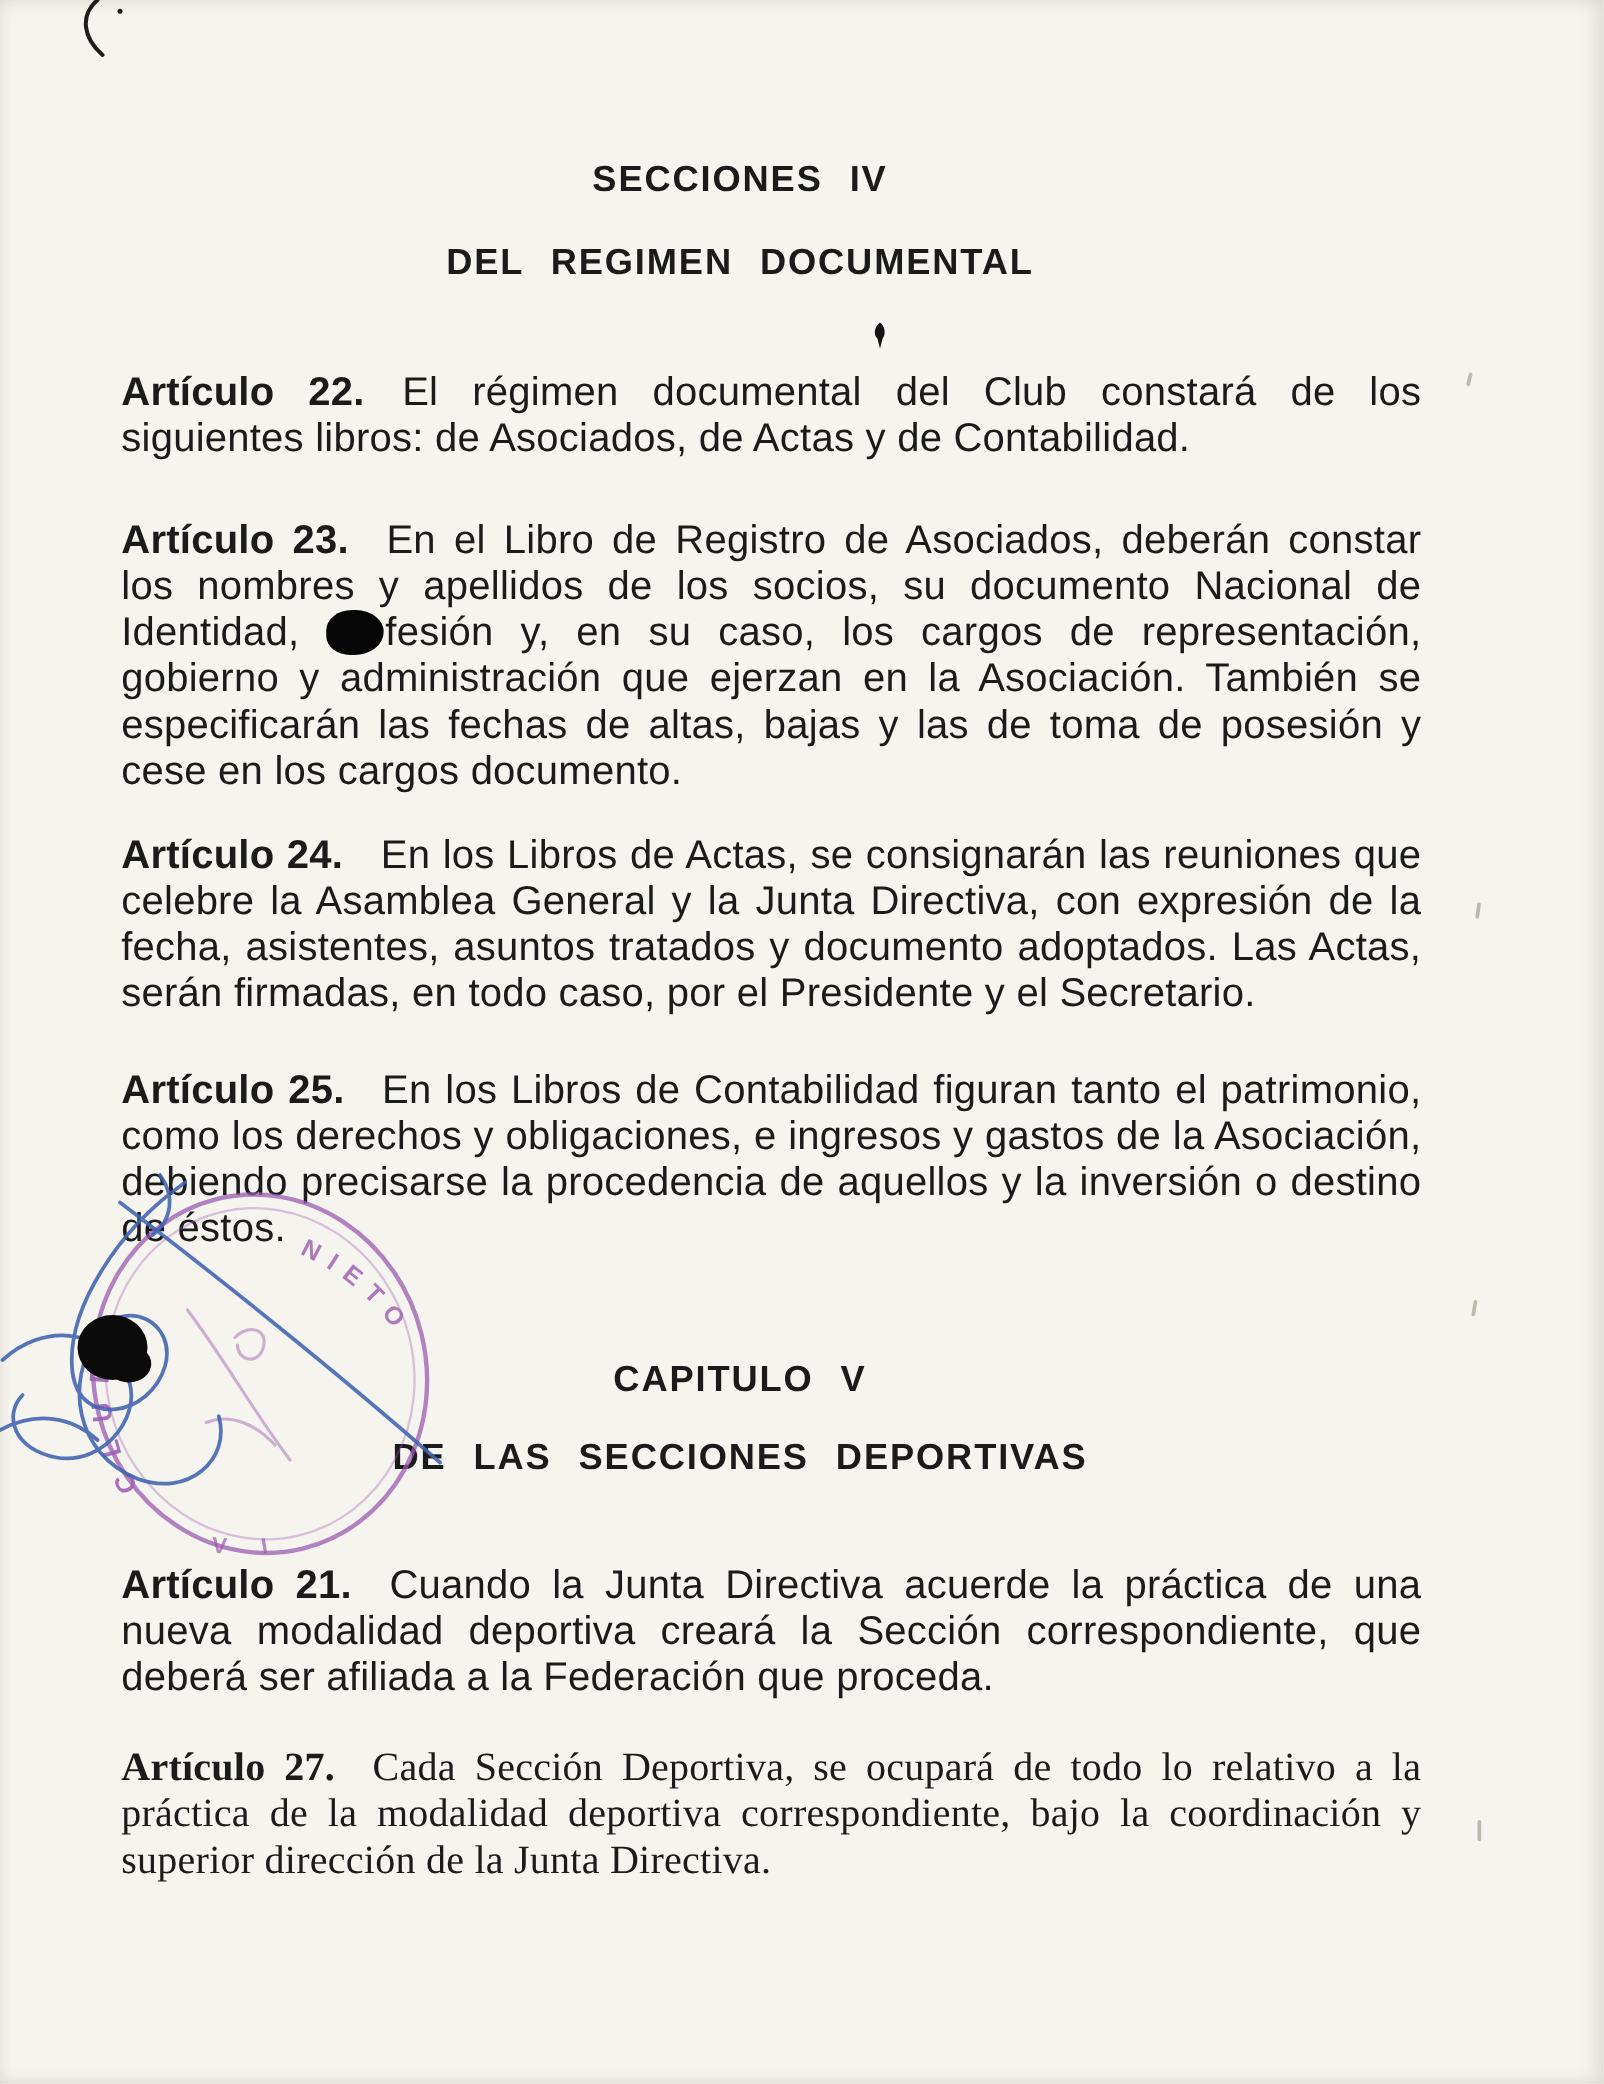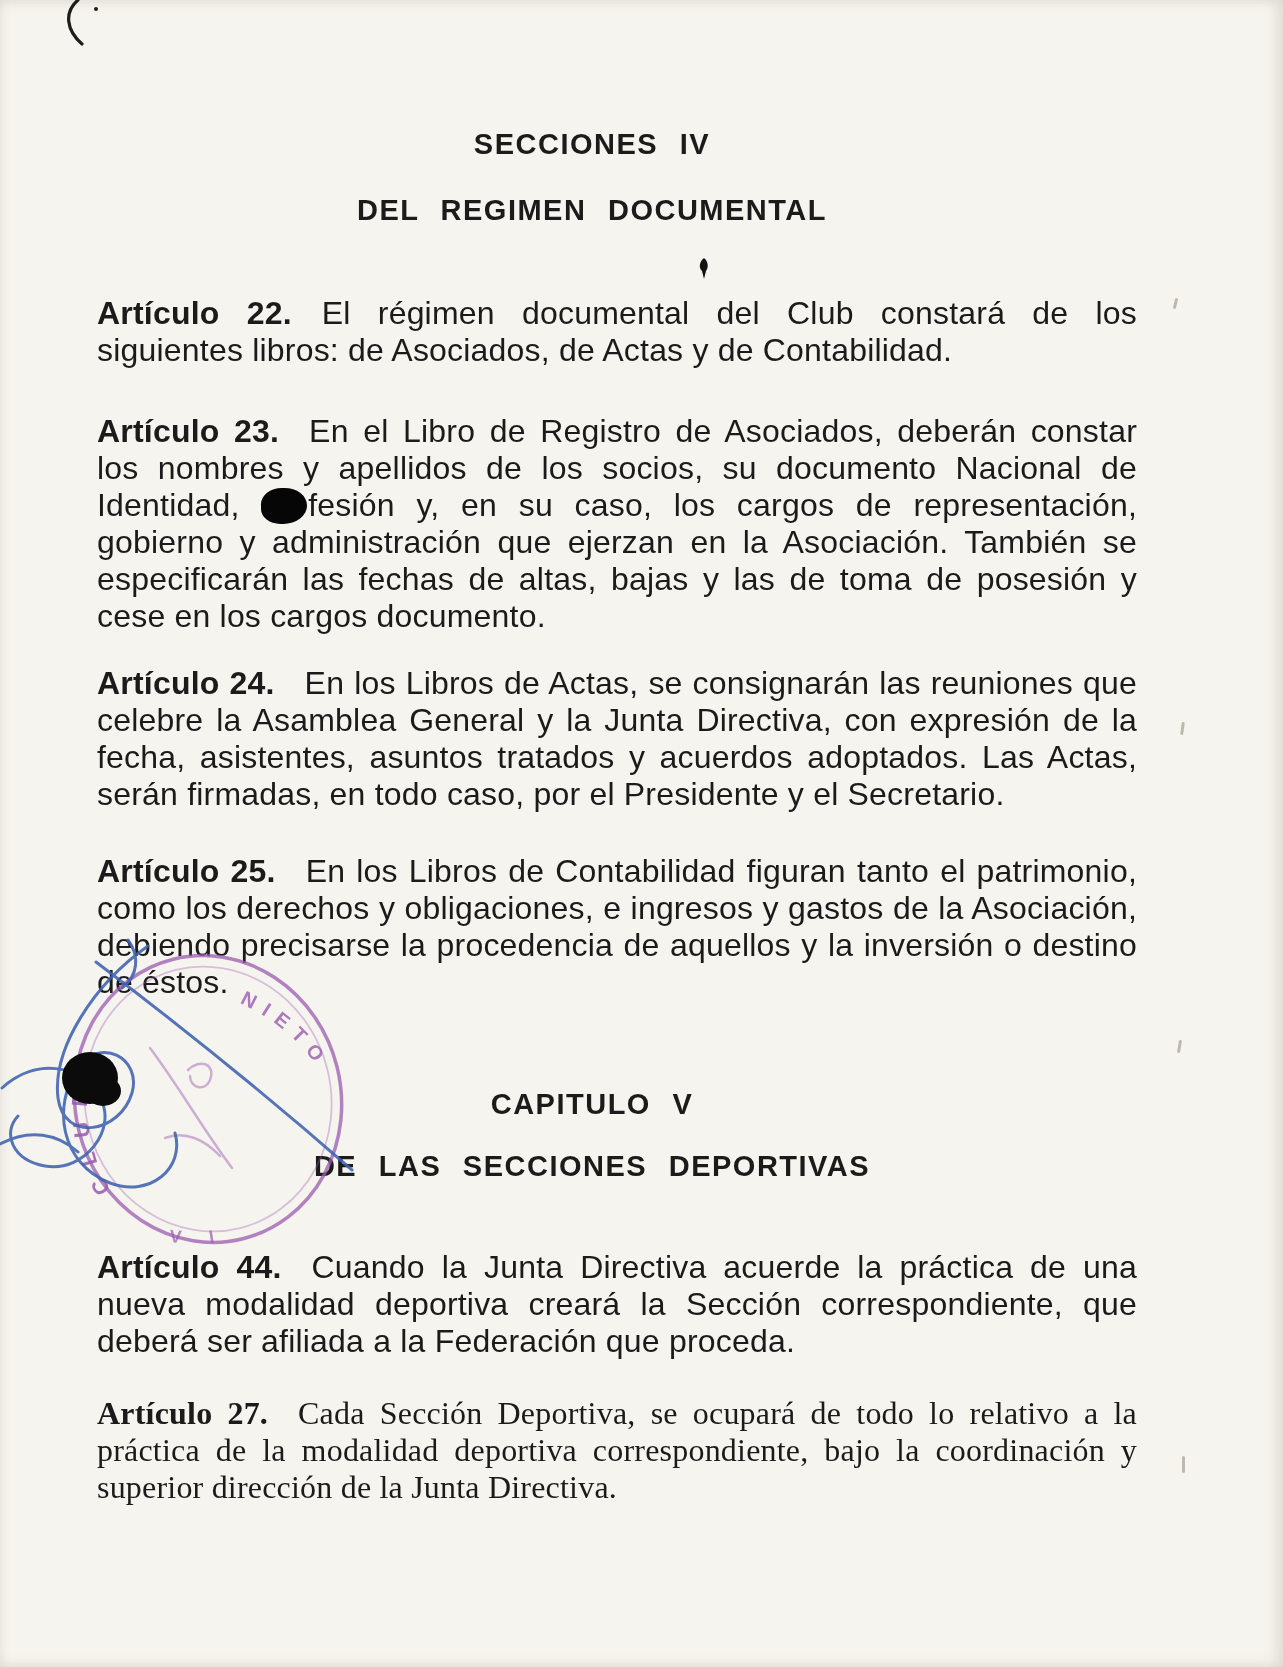--- a/index.html
+++ b/index.html
@@ -68,28 +68,28 @@
 
   <p class="article pos-a22"><span class="article-label">Artículo 22.</span><span>El régimen documental del Club constará de los siguientes libros: de Asociados, de Actas y de Contabilidad.</span></p>
 
   <svg class="pin-svg" width="16" height="22" viewBox="0 0 16 22">
     <path d="M 8,0 C 12,3 13,9 10,13 L 8,21 L 6,13 C 2,9 4,3 8,0 Z" fill="#141414"></path>
   </svg>
 
   <p class="article pos-a23"><span class="article-label">Artículo 23.</span><span>En el Libro de Registro de Asociados, deberán constar los nombres y apellidos de los socios, su documento Nacional de Identidad,</span>
       <span class="ink-blot-inline"></span><span>fesión y, en su caso, los cargos de representación, gobierno y administración que ejerzan en la Asociación. También se especificarán las fechas de altas, bajas y las de toma de posesión y cese en los cargos documento.</span></p>
 
-  <p class="article pos-a24"><span class="article-label">Artículo 24.</span><span>En los Libros de Actas, se consignarán las reuniones que celebre la Asamblea General y la Junta Directiva, con expresión de la fecha, asistentes, asuntos tratados y acuerdos adoptados. Las Actas, serán firmadas, en todo caso, por el Presidente y el Secretario.</span></p>
+  <p class="article pos-a24"><span class="article-label">Artículo 24.</span><span>En los Libros de Actas, se consignarán las reuniones que celebre la Asamblea General y la Junta Directiva, con expresión de la fecha, asistentes, asuntos tratados y documento adoptados. Las Actas, serán firmadas, en todo caso, por el Presidente y el Secretario.</span></p>
 
   <p class="article pos-a25"><span class="article-label">Artículo 25.</span><span>En los Libros de Contabilidad figuran tanto el patrimonio, como los derechos y obligaciones, e ingresos y gastos de la Asociación, debiendo precisarse la procedencia de aquellos y la inversión o destino de éstos.</span></p>
 
   <h1 class="heading pos-ch5t">CAPITULO V</h1>
   <h2 class="heading pos-ch5s">DE LAS SECCIONES DEPORTIVAS</h2>
 
-  <p class="article pos-a26"><span class="article-label">Artículo 44.</span><span>Cuando la Junta Directiva acuerde la práctica de una nueva modalidad deportiva creará la Sección correspondiente, que deberá ser afiliada a la Federación que proceda.</span></p>
+  <p class="article pos-a26"><span class="article-label">Artículo 21.</span><span>Cuando la Junta Directiva acuerde la práctica de una nueva modalidad deportiva creará la Sección correspondiente, que deberá ser afiliada a la Federación que proceda.</span></p>
 
   <p class="article pos-a27"><span class="article-label">Artículo 27.</span><span>Cada Sección Deportiva, se ocupará de todo lo relativo a la práctica de la modalidad deportiva correspondiente, bajo la coordinación y superior dirección de la Junta Directiva.</span></p>
 
   <svg class="stamp-svg" width="440" height="345" viewBox="0 0 440 345">
     <defs>
       <path id="arcLeft" d="M 118,272 C 80,220 78,150 108,98"></path>
       <path id="arcTop" d="M 232,72 C 290,95 330,140 342,200"></path>
       <path id="arcBottom" d="M 140,306 C 185,322 230,318 268,296"></path>
     </defs>
 

